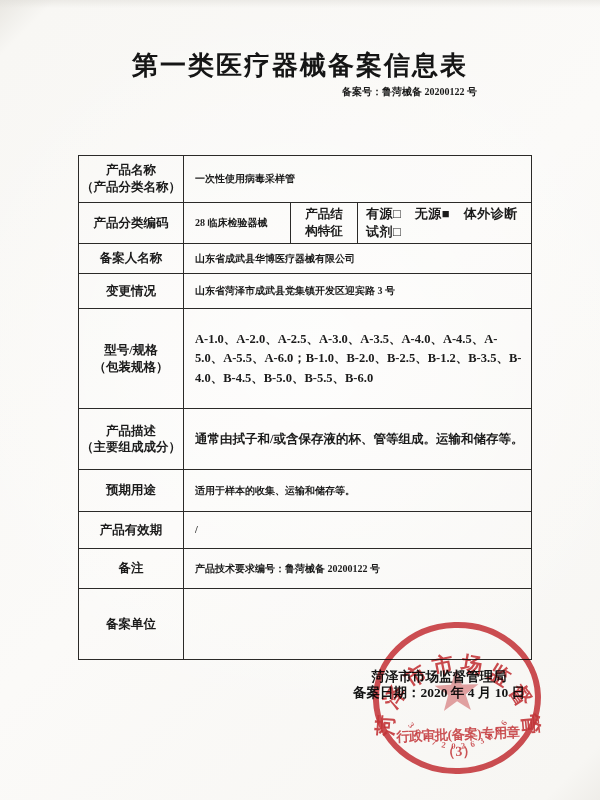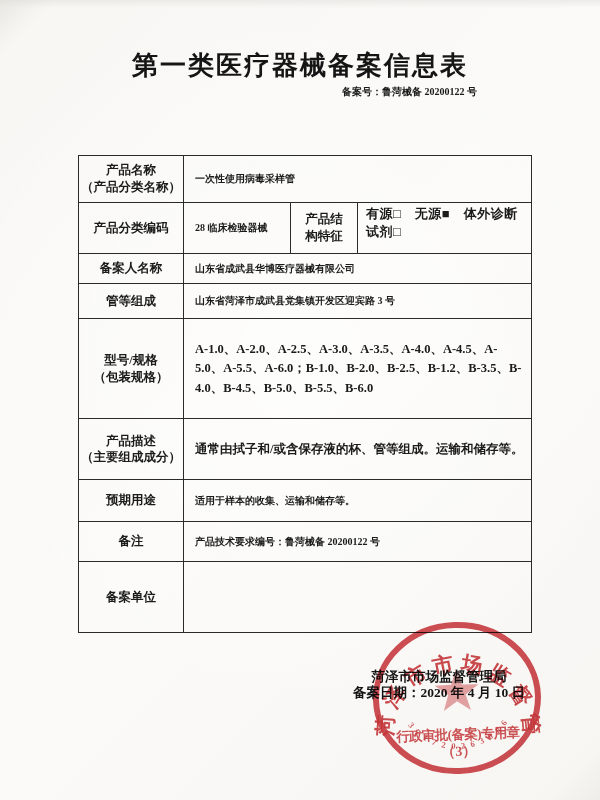--- a/index.html
+++ b/index.html
@@ -29,21 +29,21 @@
   }
   td.lbl{
     text-align:center;font-size:12.5px;line-height:1.35;
     white-space:pre-line;padding:1px 2px;
   }
   td.val{
     text-align:left;font-size:10px;line-height:1.4;
     padding:2px 6px 2px 11px;
   }
   td.val.small{font-size:12.5px;line-height:1.55;}
-  td.opts{letter-spacing:.5px;font-size:13px;padding:2px 4px 12px 8px;}
+  td.opts{letter-spacing:.5px;font-size:13px;padding:2px 4px 2px 8px;}
   .stamp-wrap{
     position:absolute;left:371px;top:620px;width:172px;height:158px;
     transform:rotate(-2deg);mix-blend-mode:multiply;opacity:.93;
     pointer-events:none;
   }
   .stamp-overlay-text{
     position:absolute;left:340px;top:669px;width:198px;
     text-align:center;font-size:13.5px;font-weight:bold;line-height:16px;
     color:#141414;white-space:nowrap;
   }
@@ -77,36 +77,40 @@
       <td class="val">28 临床检验器械</td>
       <td class="lbl">产品结
 构特征</td>
       <td class="val opts">有源□　无源■　体外诊断试剂□</td>
     </tr>
     <tr style="height:30px">
       <td class="lbl">备案人名称</td>
       <td class="val" colspan="3">山东省成武县华博医疗器械有限公司</td>
     </tr>
     <tr style="height:35px">
-      <td class="lbl">管等组成</td>
+      <td class="lbl">变更情况</td>
       <td class="val" colspan="3">山东省菏泽市成武县党集镇开发区迎宾路 3 号</td>
     </tr>
     <tr style="height:100px">
       <td class="lbl">型号/规格
 （包装规格）</td>
       <td class="val small" colspan="3">A-1.0、A-2.0、A-2.5、A-3.0、A-3.5、A-4.0、A-4.5、A-5.0、A-5.5、A-6.0；B-1.0、B-2.0、B-2.5、B-1.2、B-3.5、B-4.0、B-4.5、B-5.0、B-5.5、B-6.0</td>
     </tr>
     <tr style="height:61px">
       <td class="lbl">产品描述
 （主要组成成分）</td>
       <td class="val small" colspan="3">通常由拭子和/或含保存液的杯、管等组成。运输和储存等。</td>
     </tr>
     <tr style="height:42px">
       <td class="lbl">预期用途</td>
       <td class="val" colspan="3">适用于样本的收集、运输和储存等。</td>
+    </tr>
+    <tr style="height:37px">
+      <td class="lbl">产品有效期</td>
+      <td class="val" colspan="3">/</td>
     </tr>
     <tr style="height:40px">
       <td class="lbl">备注</td>
       <td class="val" colspan="3">产品技术要求编号：鲁菏械备 20200122 号</td>
     </tr>
     <tr style="height:71px">
       <td class="lbl">备案单位</td>
       <td class="val" colspan="3"></td>
     </tr>
   </tbody>

